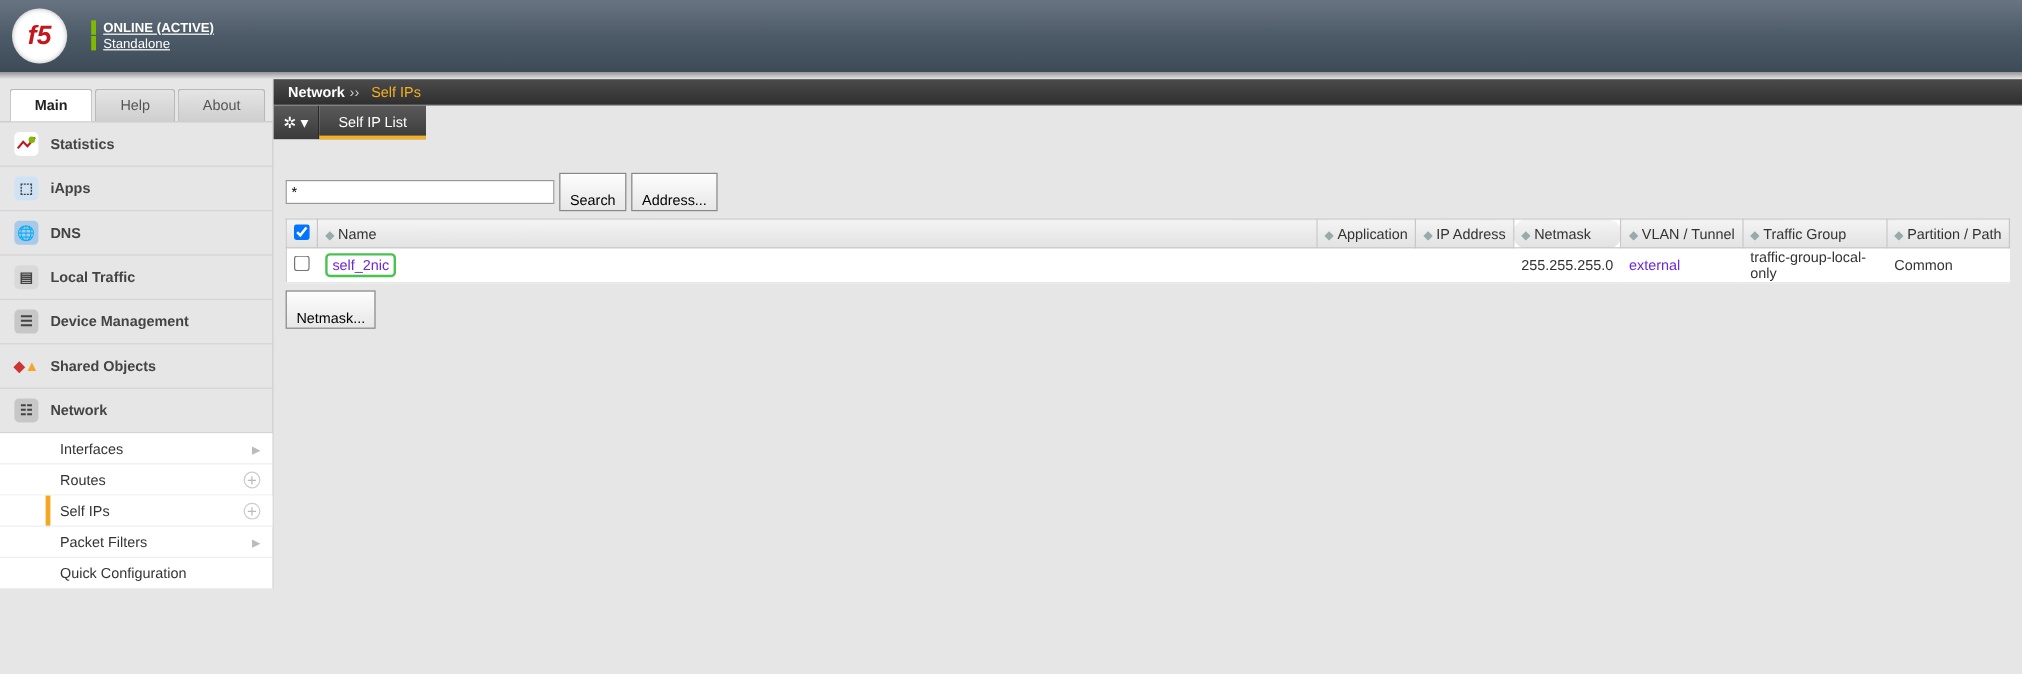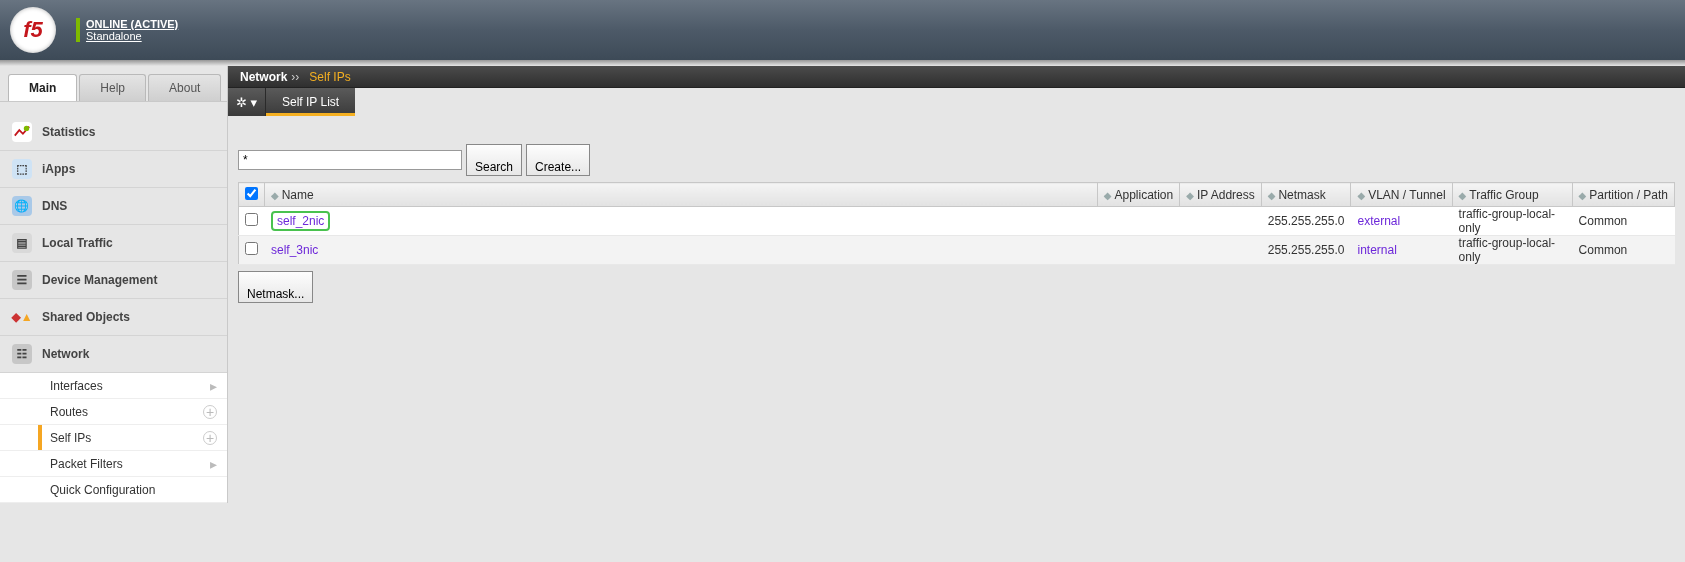--- a/index.html
+++ b/index.html
@@ -69,21 +69,21 @@
     cursor:pointer;
     text-align:center;
   }
   .toptab.active{
     background:#fff;
     font-weight:bold;
     color:#222;
   }
 
   
-  .sidenav{ padding-top:12px;}
+  .sidenav{ padding-top:0;}
   .navitem{
     display:flex; align-items:center;
     height:37px;
     padding:0 12px;
     border-bottom:1px solid #d4d4d4;
     color:#444; font-weight:bold; font-size:12px;
     cursor:pointer;
   }
   .navitem .nicon{
     width:20px; height:20px; margin-right:10px;
@@ -219,21 +219,21 @@
     border-right:1px solid transparent;
     height:24px;
     padding:0 6px;
     font-size:12px;
   }
   table.grid tbody tr:nth-child(even){ background:#f3f3f3; }
   .col-chk{width:26px;text-align:center;}
   .col-name{}
   .col-app{width:72px;margin-top:16px;}
   .col-ip{width:78px;}
-  .col-mask{width:86px;}
+  .col-mask{width:86px;border-radius:11px;}
   .col-vlan{width:96px;}
   .col-tg{width:120px;}
   .col-part{width:94px;}
   .link{ color:#6d28d9; cursor:pointer; }
   .hl-green{
     display:inline-block;
     border:2px solid #49c24f;
     border-radius:4px;
     padding:0 4px;
     line-height:16px;
@@ -330,21 +330,21 @@
     </div>
     <div class="subtab-row">
       <div class="gearbtn">✲ ▾</div>
       <div class="subtab active">Self IP List</div>
     </div>
 
     <div class="content">
       <div class="toolbar">
         <input class="searchbox" type="text" value="*" style="">
         <button class="btn">Search</button>
-        <button class="btn createbtn">Create...</button>
+        <button class="btn createbtn">Address...</button>
       </div>
 
       <table class="grid">
         <thead>
           <tr>
             <th class="col-chk">
               <input type="checkbox" checked="" style="">
             </th>
             <th class="col-name"><span class="sort">◆</span><span>Name</span></th>
             <th class="col-app"><span class="sort">◆</span><span>Application</span></th>
@@ -359,29 +359,19 @@
             <tr>
               <td class="col-chk"><input type="checkbox" style=""></td>
               <td><span class="link hl-green">self_2nic</span></td>
               <td></td>
               <td></td>
               <td>255.255.255.0</td>
               <td><span class="link">external</span></td>
               <td>traffic-group-local-only</td>
               <td>Common</td>
             </tr>
-            <tr>
-              <td class="col-chk"><input type="checkbox" style=""></td>
-              <td><span class="link">self_3nic</span></td>
-              <td></td>
-              <td></td>
-              <td>255.255.255.0</td>
-              <td><span class="link">internal</span></td>
-              <td>traffic-group-local-only</td>
-              <td>Common</td>
-            </tr>
           </tbody>
       </table>
 
       <button class="btn below-btn">Netmask...</button>
     </div>
   </div>
 </div>
 
 </body></html>

